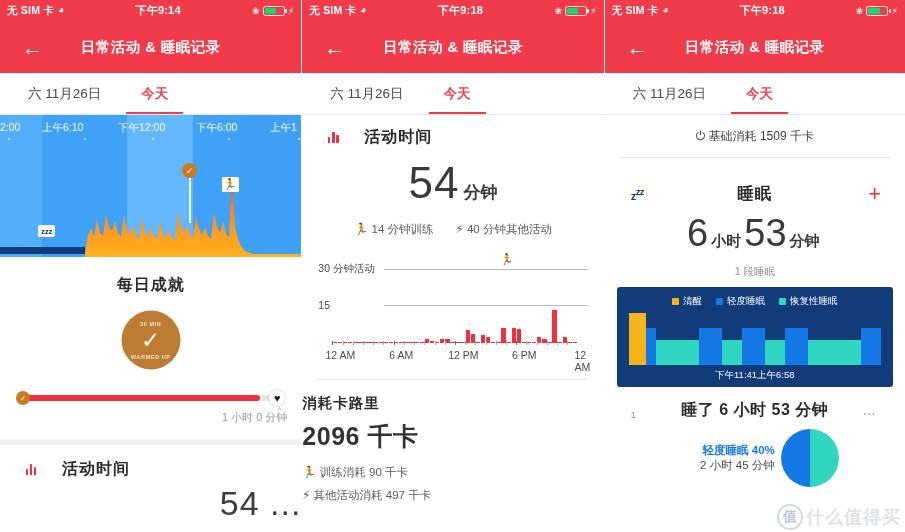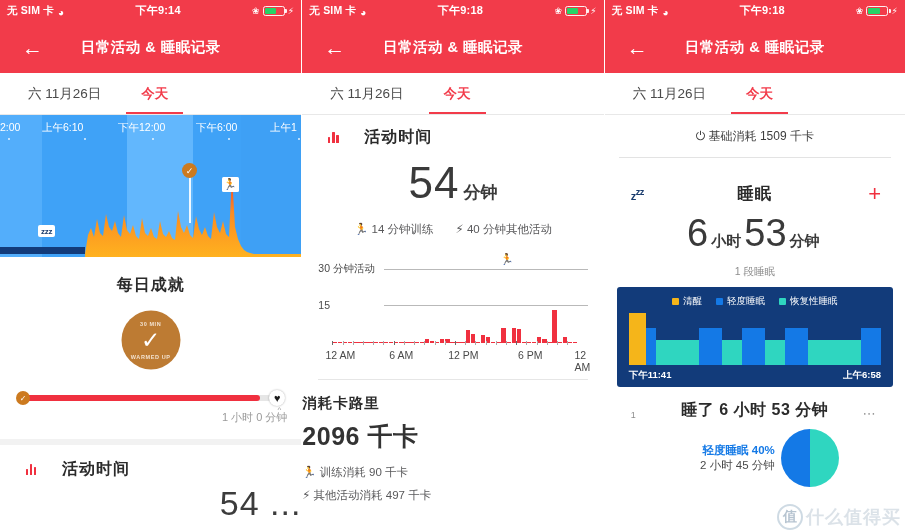--- a/index.html
+++ b/index.html
@@ -13,21 +13,21 @@
   .panel { width:302px; height:532px; position:relative; overflow:hidden; background:#fff; }
   .panel.last { width:301px; }
   .gap { width:1px; background:#ffffff; }
 
   
   .statusbar {
     height:21px; background:#f23b4a; color:#fff;
     display:flex; align-items:center; padding:0 7px;
     font-size:10.5px; font-weight:bold; letter-spacing:.2px;
   }
-  .sb-left { display:flex; align-items:flex-end; gap:4px; }
+  .sb-left { display:flex; align-items:flex-start; gap:4px; }
   .sb-center { flex:1; text-align:center; font-size:11px; font-weight:bold; }
   .sb-right { display:flex; align-items:center; gap:3px; }
   .wifi-ico { font-size:10px; }
   .bt-ico { font-size:9px; }
   .batt {
     width:22px; height:10px; border:1.4px solid rgba(255,255,255,.92);
     border-radius:2.5px; position:relative; display:block; padding:1px;
   }
   .batt::after{
     content:""; position:absolute; right:-3.2px; top:2.6px;
@@ -187,21 +187,21 @@
 
   .sleepcard { background:#123b7a; margin:8px 12px 0; border-radius:3px; padding:8px 8px 0; height:100px; position:relative; }
   .legend { display:flex; justify-content:center; gap:14px; font-size:9.5px; }
   .legend .it { display:flex; align-items:center; gap:4px; }
   .legend .sw { width:7px; height:7px; border-radius:1px; display:block; }
   .legend .tx { color:#fff; }
   .sleepbars { position:absolute; left:12px; right:12px; bottom:22px; height:52px; display:flex; align-items:flex-end; }
   .sleepbars i { display:block; }
   .sc-times {
     position:absolute; left:12px; right:12px; bottom:5px;
-    display:flex; justify-content:space-between; color:#fff; font-size:9.5px; font-weight:bold;
+    display:flex; justify-content:center; color:#fff; font-size:9.5px; font-weight:normal;
   }
 
   .sleep-detail { display:flex; align-items:center; justify-content:center; gap:10px; margin-top:13px; position:relative; }
   .sd-idx { position:absolute; left:26px; font-size:9px; color:#8d8d8d; top:10px; }
   .sd-title { font-size:16px; color:#2b2b2b; font-weight:bold; letter-spacing:.5px; }
   .sd-dots { position:absolute; right:28px; color:#9a9a9a; font-size:13px; letter-spacing:1.5px; top:6px; }
 
   .pie-row { display:flex; align-items:center; justify-content:center; gap:6px; margin-top:8px; }
   .pie-side { text-align:right; width:104px; }
   .pie-side.r { text-align:left; }
@@ -478,21 +478,21 @@
           <i></i>
           <i></i>
           <i></i>
           <i></i>
       </div>
 
       <div class="xaxis">
         <span style="left:22px">12 AM</span>
         <span style="left:83px">6 AM</span>
         <span style="left:145px">12 PM</span>
-        <span style="left:212px">6 PM</span>
+        <span style="left:206px">6 PM</span>
         <span style="left:264px">12 AM</span>
       </div>
     </div>
 
     <div class="divider-line"></div>
 
     <div class="cal-block">
       <div class="cal-title">消耗卡路里</div>
       <div class="cal-num">2096 千卡</div>
       <div class="cal-row">

